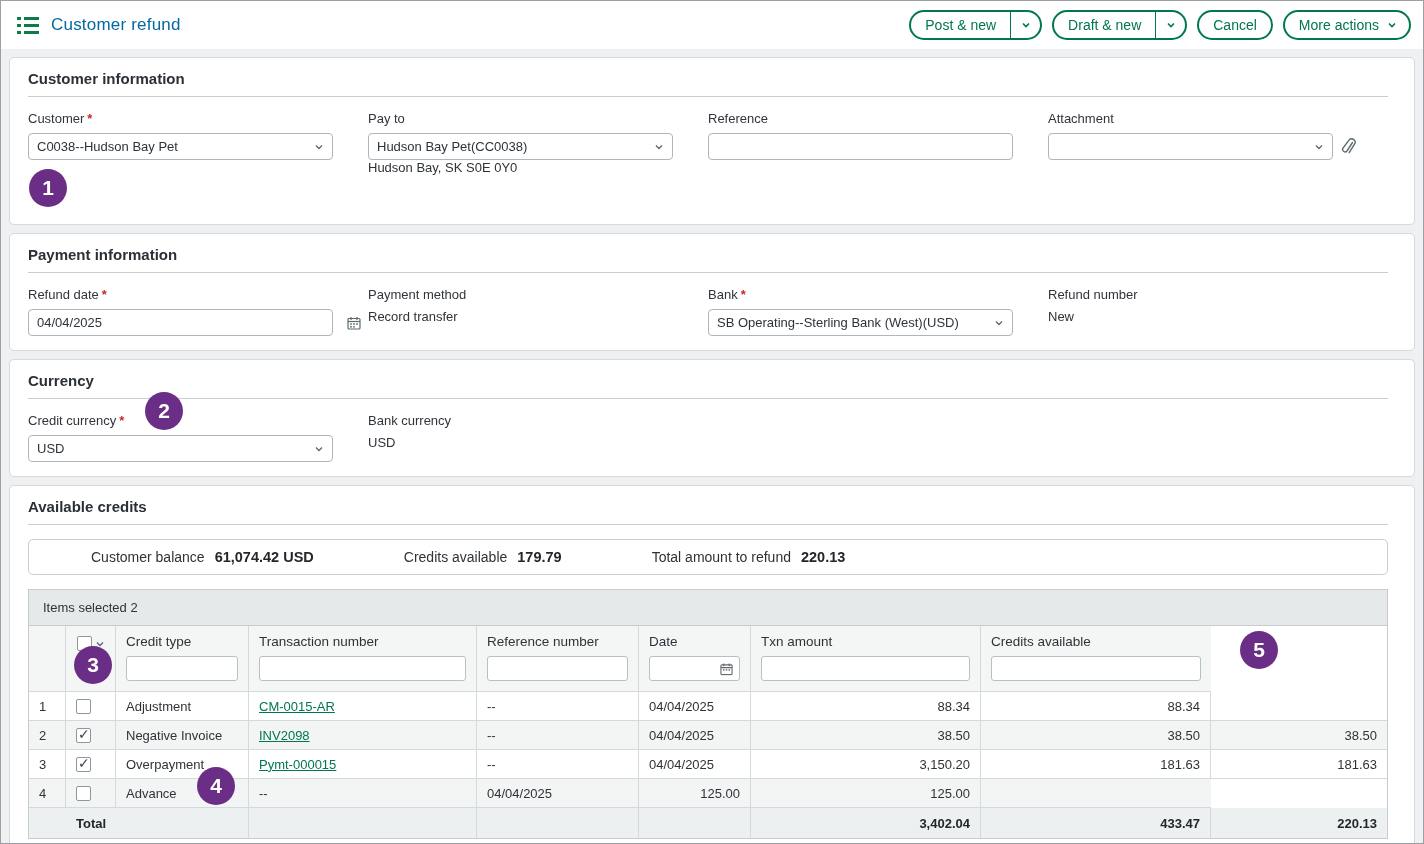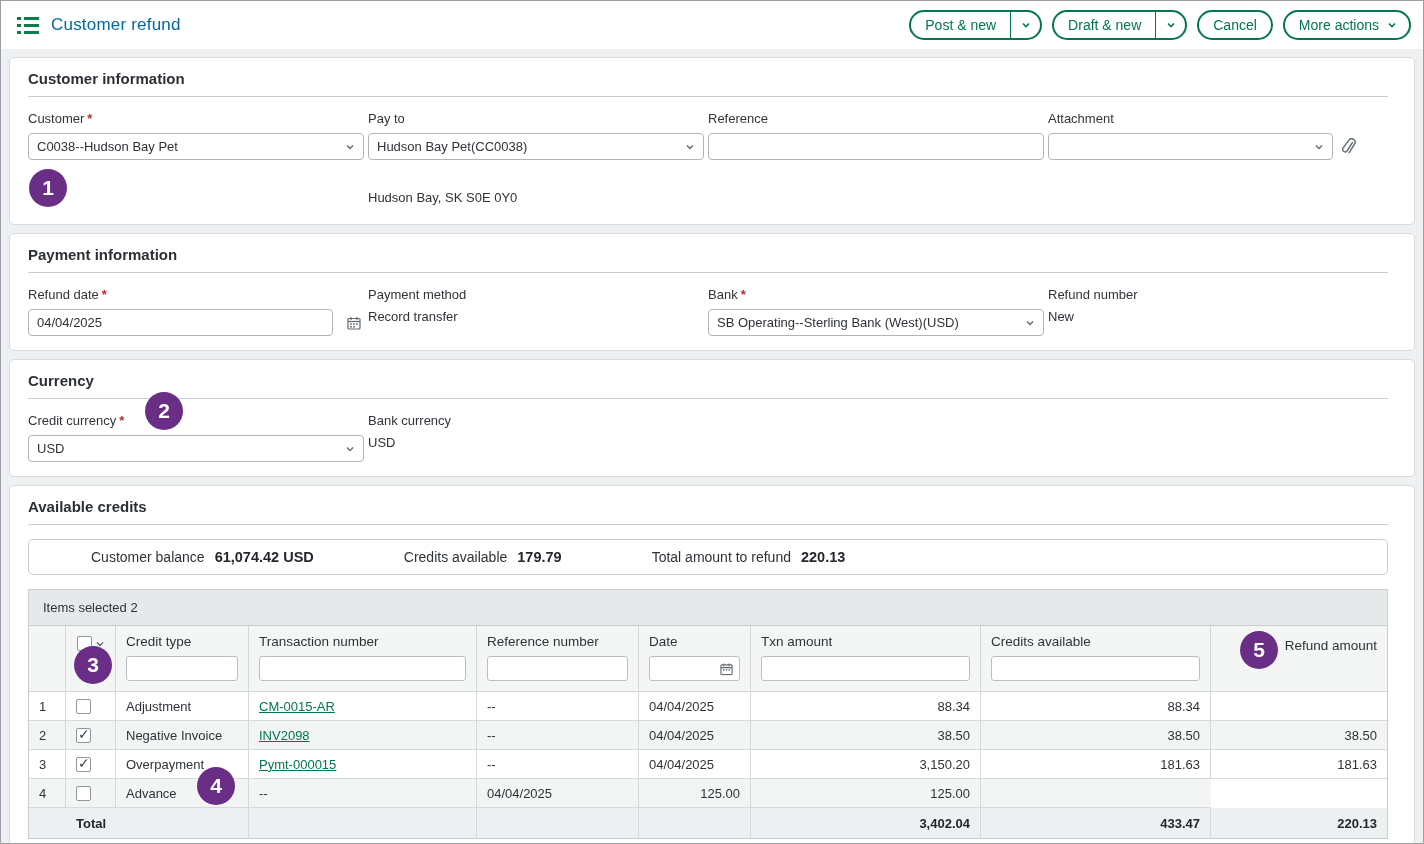--- a/index.html
+++ b/index.html
@@ -22,26 +22,26 @@
   .chev { width:10px; height:10px; display:inline-block; }
 
   
   .main { padding:8px; display:flex; flex-direction:column; gap:8px; }
   .card { background:#fff; border:1px solid #d5dadd; border-radius:5px; padding:12px 26px 14px 18px; }
   .section-title { font-size:15px; font-weight:700; color:#2b3036; padding-bottom:9px; border-bottom:1px solid #c9ced2; margin-bottom:14px; }
 
   .form-grid { display:grid; grid-template-columns:repeat(4,1fr); }
   .field-label { font-size:13px; color:#30353b; margin-bottom:7px; font-weight:400; }
   .req { color:#c62828; font-weight:700; margin-left:3px; }
-  .input, .select { width:336px; height:27px; border:1px solid #aeb6bb; border-radius:4px; background:#fff; font-size:13px; color:#2e3338; padding:0 8px; display:flex; align-items:center; }
+  .input, .select { width:305px; height:27px; border:1px solid #aeb6bb; border-radius:4px; background:#fff; font-size:13px; color:#2e3338; padding:0 8px; display:flex; align-items:center; }
   .select { justify-content:space-between; cursor:pointer; }
   .select .sel-text { overflow:hidden; white-space:nowrap; }
   input.input { outline:none; }
   .static-val { font-size:13px; color:#2e3338; }
-  .subnote { font-size:13px; color:#2e3338; margin-top:30px; }
+  .subnote { font-size:13px; color:#2e3338; }
   .attach-wrap { display:flex; align-items:center; gap:8px; }
   .attach-wrap .select { width:285px; }
 
   .with-icon { position:relative; }
   .with-icon .input { padding-right:26px; width:305px; }
   .input-icon { position:absolute; right:7px; top:50%; transform:translateY(-50%); display:flex; }
 
   
   .stats-box { border:1px solid #c9ced2; border-radius:5px; height:36px; display:flex; align-items:center; padding-left:62px; gap:90px; margin-bottom:14px;text-align:right; }
   .stat { display:flex; align-items:baseline; gap:10px; font-size:14px; color:#2e3338; }
@@ -307,23 +307,20 @@
             </div>
           </div>
           <div class="tcell">
             <div class="col-label">Txn amount</div>
             <input class="filter-input" style="">
           </div>
           <div class="tcell">
             <div class="col-label">Credits available</div>
             <input class="filter-input" style="">
           </div>
-          <div class="tcell cell-refund">
-            <div class="col-label">Refund amount</div>
-          </div>
         </div>
 
         <div class="trow">
           <div class="tcell num-cell">1</div>
           <div class="tcell">
               <div class="checkbox"></div>
             </div>
           <div class="tcell">Adjustment</div>
           <div class="tcell">
               <span class="link">CM-0015-AR</span>

